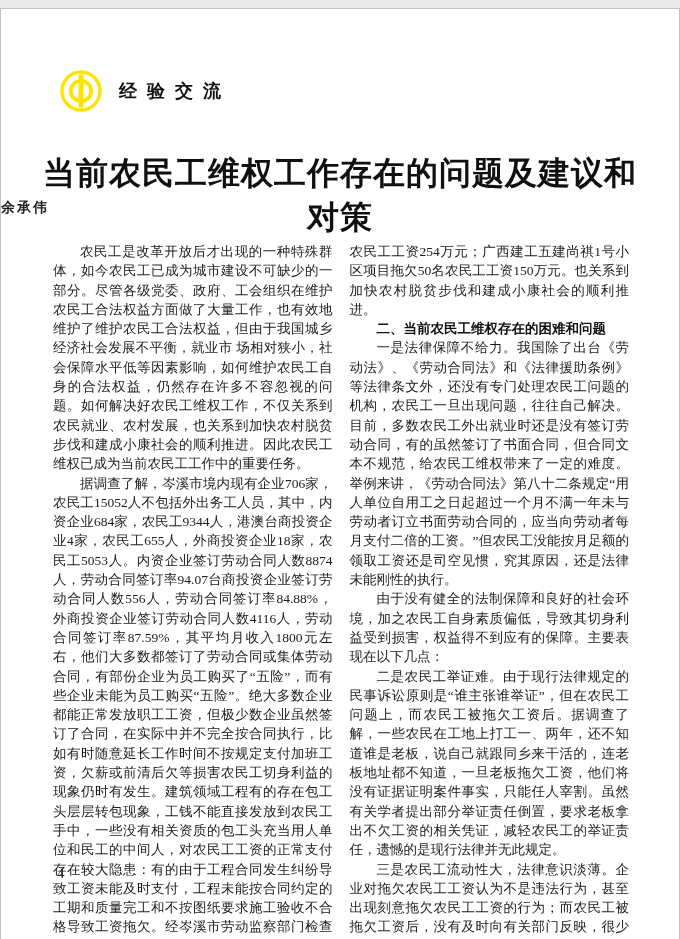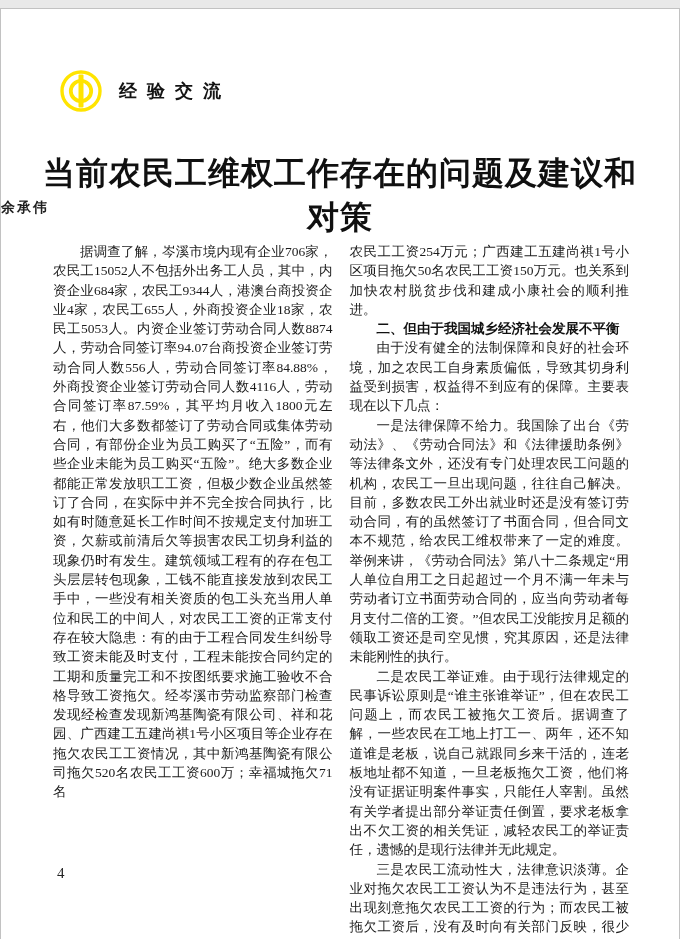--- a/index.html
+++ b/index.html
@@ -89,28 +89,29 @@
     <span class="section-label">经验交流</span>
   </div>
 
   <h1 class="title">当前农民工维权工作存在的问题及建议和对策</h1>
 
   <div class="author">余承伟</div>
 
   <div class="columns">
 
     <div class="col">
+      <p>农民工是改革开放后才出现的一种特殊群体，如今农民工已成为城市建设不可缺少的一部分。尽管各级党委、政府、工会组织在维护农民工合法权益方面做了大量工作，也有效地维护了维护农民工合法权益，但由于我国城乡经济社会发展不平衡，就业市 场相对狭小，社会保障水平低等因素影响，如何维护农民工自身的合法权益，仍然存在许多不容忽视的问题。如何解决好农民工维权工作，不仅关系到农民就业、农村发展，也关系到加快农村脱贫步伐和建成小康社会的顺利推进。因此农民工维权已成为当前农民工工作中的重要任务。</p>
       <p>据调查了解，岑溪市境内现有企业706家，农民工15052人不包括外出务工人员，其中，内资企业684家，农民工9344人，港澳台商投资企业4家，农民工655人，外商投资企业18家，农民工5053人。内资企业签订劳动合同人数8874人，劳动合同签订率94.07台商投资企业签订劳动合同人数556人，劳动合同签订率84.88%， 外商投资企业签订劳动合同人数4116人，劳动合同签订率87.59%，其平均月收入1800元左右，他们大多数都签订了劳动合同或集体劳动合同，有部份企业为员工购买了“五险”，而有些企业未能为员工购买“五险”。绝大多数企业都能正常发放职工工资，但极少数企业虽然签订了合同，在实际中并不完全按合同执行，比如有时随意延长工作时间不按规定支付加班工资，欠薪或前清后欠等损害农民工切身利益的现象仍时有发生。建筑领域工程有的存在包工头层层转包现象，工钱不能直接发放到农民工手中，一些没有相关资质的包工头充当用人单位和民工的中间人，对农民工工资的正常支付存在较大隐患：有的由于工程合同发生纠纷导致工资未能及时支付，工程未能按合同约定的工期和质量完工和不按图纸要求施工验收不合格导致工资拖欠。经岑溪市劳动监察部门检查发现经检查发现新鸿基陶瓷有限公司、祥和花园、广西建工五建尚祺1号小区项目等企业存在拖欠农民工工资情况，其中新鸿基陶瓷有限公司拖欠520名农民工工资600万；幸福城拖欠71名</p>
     </div>
 
     <div class="col">
       <p class="cont">农民工工资254万元；广西建工五建尚祺1号小区项目拖欠50名农民工工资150万元。也关系到加快农村脱贫步伐和建成小康社会的顺利推进。</p>
-      <h2 class="sub-heading">二、但由于我国城乡经济社会发展不平衡</h2>
+      <h2 class="sub-heading">二、当前农民工维权存在的困难和问题</h2>
+      <p>一是法律保障不给力。我国除了出台《劳动法》、《劳动合同法》和《法律援助条例》等法律条文外，还没有专门处理农民工问题的机构，农民工一旦出现问题，往往自己解决。目前，多数农民工外出就业时还是没有签订劳动合同，有的虽然签订了书面合同，但合同文本不规范，给农民工维权带来了一定的难度。举例来讲，《劳动合同法》第八十二条规定“用人单位自用工之日起超过一个月不满一年未与劳动者订立书面劳动合同的，应当向劳动者每月支付二倍的工资。”但农民工没能按月足额的领取工资还是司空见惯，究其原因，还是法律未能刚性的执行。</p>
       <p>由于没有健全的法制保障和良好的社会环境，加之农民工自身素质偏低，导致其切身利益受到损害，权益得不到应有的保障。主要表现在以下几点：</p>
-      <p>一是法律保障不给力。我国除了出台《劳动法》、《劳动合同法》和《法律援助条例》等法律条文外，还没有专门处理农民工问题的机构，农民工一旦出现问题，往往自己解决。目前，多数农民工外出就业时还是没有签订劳动合同，有的虽然签订了书面合同，但合同文本不规范，给农民工维权带来了一定的难度。举例来讲，《劳动合同法》第八十二条规定“用人单位自用工之日起超过一个月不满一年未与劳动者订立书面劳动合同的，应当向劳动者每月支付二倍的工资。”但农民工没能按月足额的领取工资还是司空见惯，究其原因，还是法律未能刚性的执行。</p>
       <p>二是农民工举证难。由于现行法律规定的民事诉讼原则是“谁主张谁举证”，但在农民工问题上，而农民工被拖欠工资后。据调查了解，一些农民在工地上打工一、两年，还不知道谁是老板，说自己就跟同乡来干活的，连老板地址都不知道，一旦老板拖欠工资，他们将没有证据证明案件事实，只能任人宰割。虽然有关学者提出部分举证责任倒置，要求老板拿出不欠工资的相关凭证，减轻农民工的举证责任，遗憾的是现行法律并无此规定。</p>
       <p>三是农民工流动性大，法律意识淡薄。企业对拖欠农民工工资认为不是违法行为，甚至出现刻意拖欠农民工工资的行为；而农民工被拖欠工资后，没有及时向有关部门反映，很少有直接诉诸法院的情况出现，遥是采取一些过激行为如栏路、聚众闹事等。</p>
 
     </div>
 
   </div>
 
   <div class="page-number">4</div>
 
 </div>

